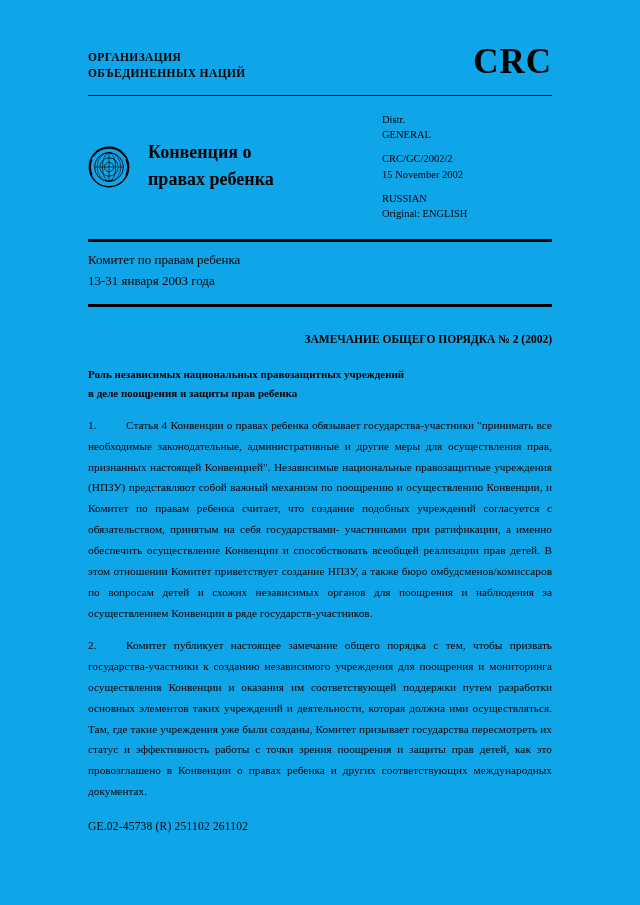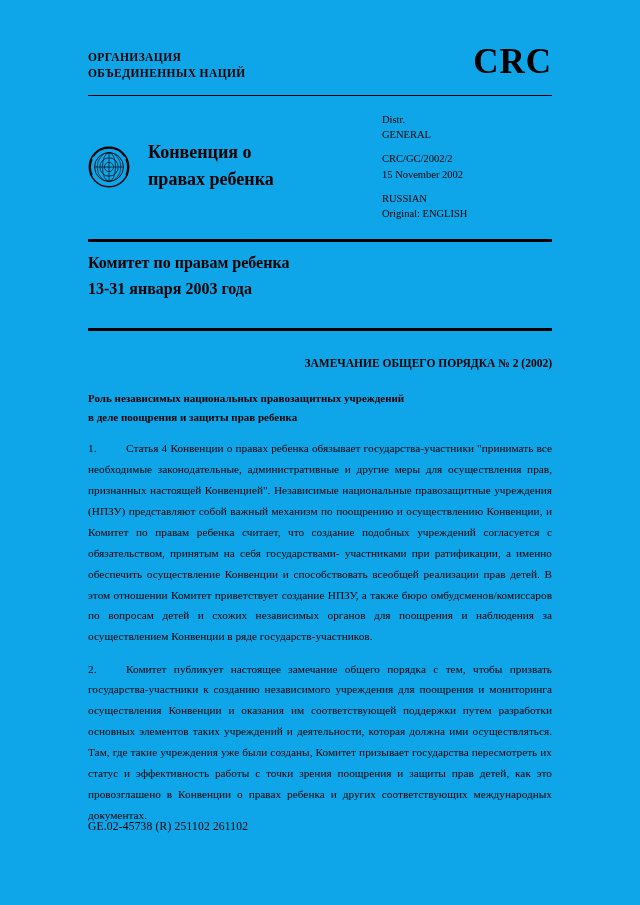--- a/index.html
+++ b/index.html
@@ -86,25 +86,25 @@
   }
   .distr {
     font-size: 10.5px;
     line-height: 1.45;
     margin-left: 24px;
     padding-top: 2px;
   }
   .distr .gap { height: 9px; }
 
   .committee {
-    font-size: 16px;
-    font-weight: bold;
+    font-size: 13px;
+    font-weight: normal;
     line-height: 1.6;
     padding-top: 8px;
-    padding-bottom: 26px;
+    padding-bottom: 12px;
   }
 
   .gc-title {
     text-align: right;
     font-size: 11.5px;
     font-weight: bold;
     margin-top: 26px;
   }
   .gc-subtitle {
     font-size: 11px;

